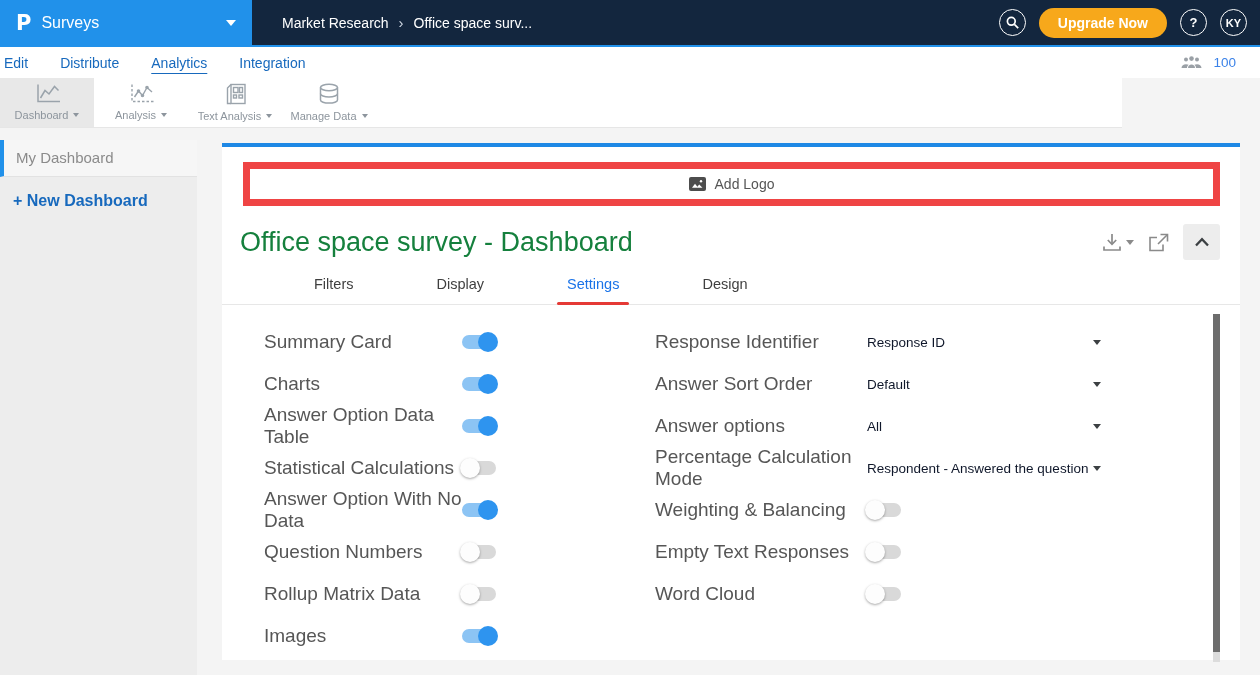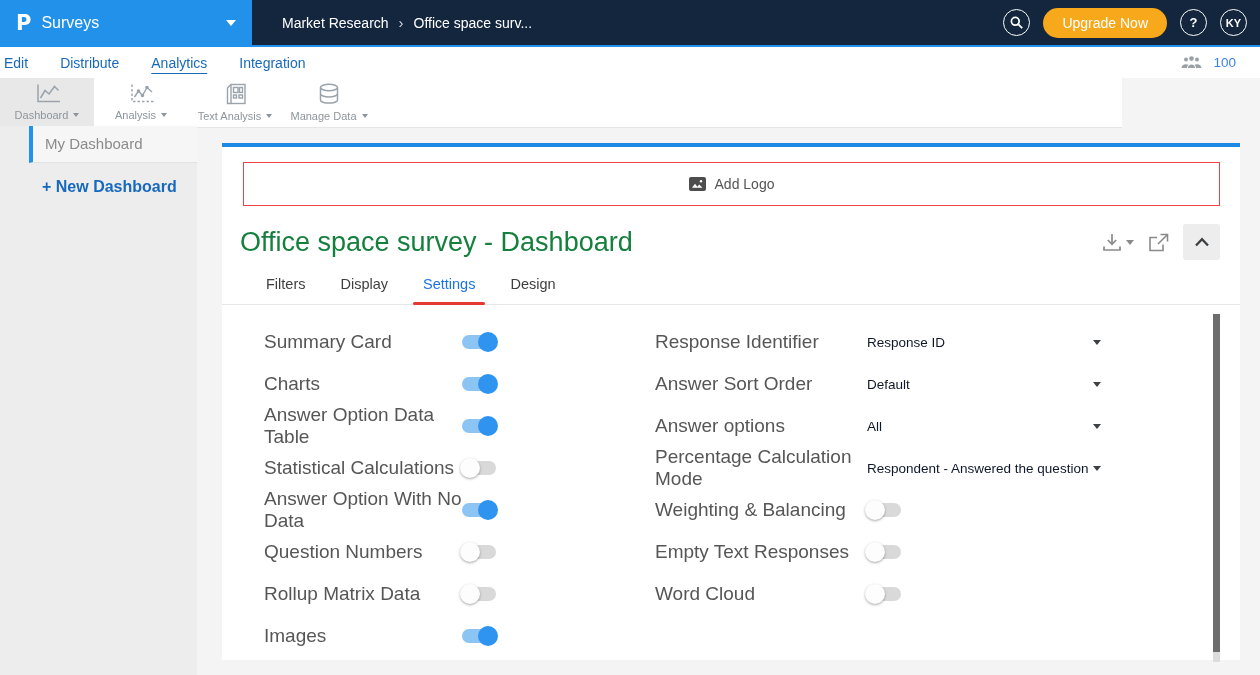--- a/index.html
+++ b/index.html
@@ -10,57 +10,57 @@
   .topbar { position:absolute; top:0; left:0; width:1260px; height:45px; background:#13263e; display:flex; align-items:center; }
   .brand { width:252px; height:45px; background:#2191ea; display:flex; align-items:center; padding:0 16px; color:#fff; cursor:pointer; }
   .brand .logo { font-size:21px; font-weight:bold; margin-right:10px; font-family:"DejaVu Sans", sans-serif; }
   .brand .prod { font-size:16px; }
   .caret-down { width:0; height:0; border-left:5px solid transparent; border-right:5px solid transparent; border-top:6px solid currentColor; display:inline-block; }
   .brand .caret-down { margin-left:auto; color:#fff; }
   .breadcrumb { color:#fff; font-size:14px; margin-left:30px; display:flex; align-items:center; gap:10px; }
   .breadcrumb .sep { font-size:15px; color:#cfd8e3; }
   .topbar-right { margin-left:auto; display:flex; align-items:center; gap:13px; padding-right:13px; }
   .circle-btn { width:27px; height:27px; border:1.5px solid #fff; border-radius:50%; display:flex; align-items:center; justify-content:center; color:#fff; font-size:13px; font-weight:bold; cursor:pointer; background:transparent; }
-  .upgrade { background:#f7a81b; color:#fff; border:none; border-radius:16px; height:30px; padding:0 19px; font-size:14px; font-weight:normal; font-family:"Liberation Sans",sans-serif; cursor:pointer; }
+  .upgrade { background:#f7a81b; color:#fff; border:none; border-radius:16px; height:30px; padding:0 19px; font-size:14px; font-weight:bold; font-family:"Liberation Sans",sans-serif; cursor:pointer; }
 
   
   .navrow { position:absolute; top:45px; left:0; width:1260px; height:33px; background:#fff; border-top:2px solid #2191ea; display:flex; align-items:center; }
   .nav-tabs { display:flex; padding-left:4px; }
   .nav-item { color:#1769bd; font-size:14px; margin-right:32px; cursor:pointer; }
   .nav-item.active { text-decoration:underline; text-underline-offset:5px; }
   .nav-right { margin-left:auto; display:flex; align-items:center; gap:10px; padding-right:24px; }
   .resp-count { color:#3b82e8; font-size:13.5px; }
 
   
   .toolbar { position:absolute; top:78px; left:0; width:1122px; height:50px; background:#fff; border-bottom:1px solid #e6e6e6; display:flex; }
   .tool-item { min-width:94px; padding:5px 8px 0 8px; display:flex; flex-direction:column; align-items:center; gap:4px; cursor:pointer; }
   .tool-item.active { background:#e8e8e8; }
   .tool-label { font-size:11px; color:#8d959d; display:flex; align-items:center; gap:5px; white-space:nowrap; }
   .tool-label .caret-down { border-left-width:3.5px; border-right-width:3.5px; border-top-width:4.5px; color:#8d959d; }
   .tool-icon svg { display:block; }
 
   
-  .sidebar { position:absolute; top:126px; left:0; width:197px; bottom:0; background:#ededed;padding-left:29px; }
+  .sidebar { position:absolute; top:140px; left:0; width:197px; bottom:0; background:#ededed; }
   .side-item { height:37px; line-height:36px; padding-left:12px; font-size:15px; color:#8b8b8b; background:#f6f6f6; border-left:4px solid #2191ea; border-bottom:1px solid #e2e2e2; cursor:pointer; }
   .new-dash { margin-top:15px; padding-left:13px; color:#1769bd; font-size:16px; font-weight:bold; cursor:pointer; }
 
   
   .main { position:absolute; top:128px; left:197px; right:0; bottom:0; background:#f4f4f4; }
   .panel { position:absolute; left:25px; top:15px; width:1018px; height:517px; background:#fff; border-top:4px solid #1e88e5; }
-  .addlogo { margin:15px 20px 0 21px; height:44px; border:1px solid #ef4444; display:flex; align-items:center; justify-content:center; gap:9px; font-size:14px; color:#555; cursor:pointer; }
+  .addlogo { margin:15px 20px 0 21px; height:44px; border:7px solid #ef4444; display:flex; align-items:center; justify-content:center; gap:9px; font-size:14px; color:#555; cursor:pointer; }
   .title-row { margin:16px 20px 0 18px; height:40px; display:flex; align-items:center; }
   .title-row h1 { font-size:27px; font-weight:normal; color:#15803d; }
   .actions { margin-left:auto; display:flex; align-items:center; gap:14px; }
   .icon-btn { background:none; border:none; cursor:pointer; display:flex; align-items:center; gap:4px; padding:0; }
   .icon-btn .caret-down { border-left-width:4px; border-right-width:4px; border-top-width:5px; color:#8a8a8a; }
   .collapse-btn { width:37px; height:36px; background:#ededed; border:none; border-radius:3px; display:flex; align-items:center; justify-content:center; cursor:pointer; }
 
   
   .tabs { margin-top:14px; padding:0 20px 0 42px; height:29px; border-bottom:1px solid #e7e7e7; display:flex; }
-  .tab { font-size:14.5px; color:#3f3f3f; margin-right:31px; position:relative; cursor:pointer; padding:0 2px; }
+  .tab { font-size:14.5px; color:#3f3f3f; margin-right:31px; position:relative; cursor:pointer; padding:0 2px;margin-left:48px; }
   .tab.active { color:#1a73e8; }
   .tab.active::after { content:""; position:absolute; left:-8px; right:-8px; bottom:-1px; height:3px; background:#e53935; border-radius:2px; }
 
   
   .form { margin-top:16px; padding-left:42px; display:flex; }
   .col-left { width:232px; margin-right:159px; }
   .col-right { width:452px; }
   .row { height:42px; display:flex; align-items:center; }
   .lbl { font-size:19px; color:#565656; flex:0 0 auto; }
   .col-left .lbl { width:198px; }

